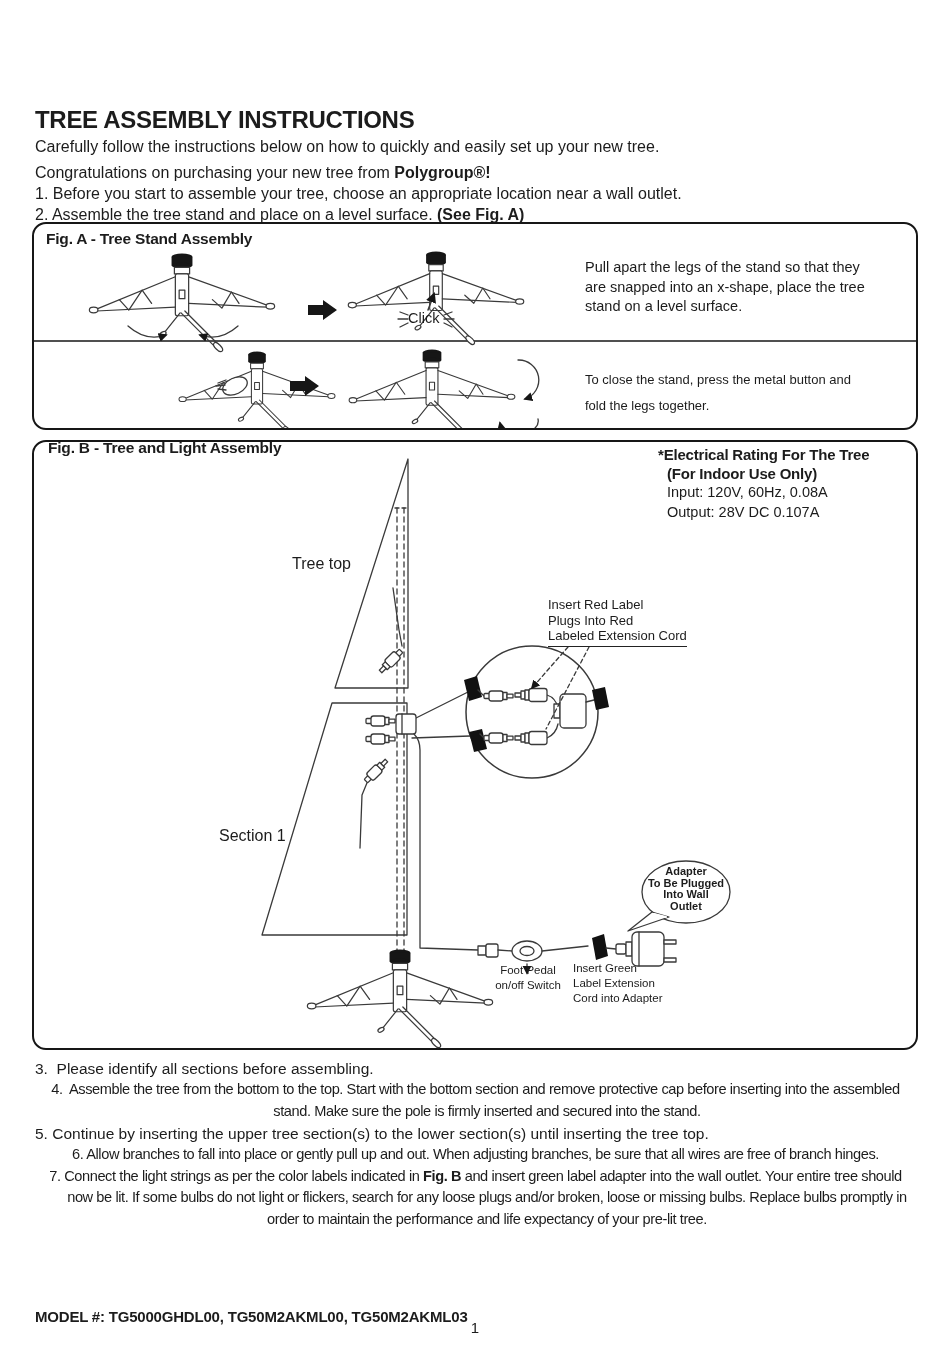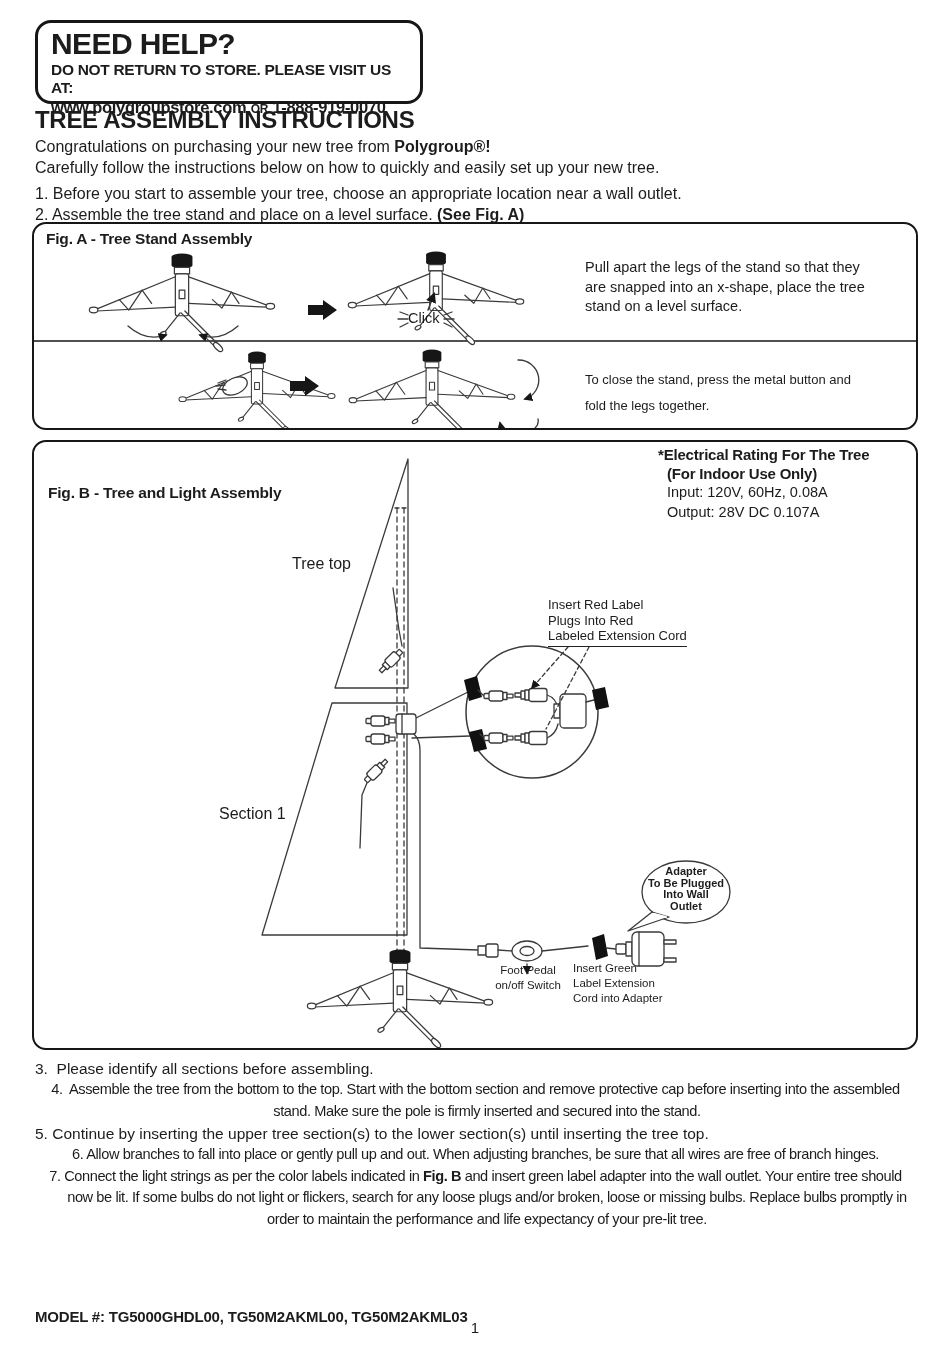--- a/index.html
+++ b/index.html
@@ -23,32 +23,32 @@
   .intro .ln { line-height:21px; }
   .intro .gap { margin-bottom:5px; }
   b { font-weight:700; }
 
   
   .figbox { border:2.5px solid #161616; border-radius:14px; box-sizing:border-box; }
   .figa { left:32px; top:222px; width:886px; height:208px; }
   .figb { left:32px; top:440px; width:886px; height:610px; }
   .fig-title { font-size:15.5px; font-weight:700; letter-spacing:-0.2px; }
   .figa-title { left:46px; top:230px; }
-  .figb-title { left:48px; top:484px; }
+  .figb-title { left:48px; top:439px; }
   .figa-text1 { left:585px; top:258px; width:280px; font-size:14.5px; line-height:19.5px; }
   .figa-text2 { left:585px; top:367px; width:276px; font-size:13px; line-height:26px; }
   .click-label { left:408px; top:310px; font-size:14.5px; }
 
   .elec { left:658px; top:445px; width:255px; }
   .elec .t { font-size:15px; font-weight:700; line-height:19px; letter-spacing:-0.2px; }
   .elec .s { font-size:15px; font-weight:700; line-height:19px; padding-left:9px; letter-spacing:-0.2px; }
   .elec .v { font-size:14.5px; line-height:19.5px; padding-left:9px; }
 
   .lbl-treetop { left:292px; top:555px; font-size:16px; }
-  .lbl-section1 { left:219px; top:805px; font-size:16px; }
+  .lbl-section1 { left:219px; top:827px; font-size:16px; }
   .lbl-red { left:548px; top:597px; font-size:13px; line-height:15.5px; }
   .lbl-red .u { display:inline-block; border-bottom:1.5px solid #222; padding-bottom:2px; }
   .lbl-bubble { left:642px; top:866px; width:88px; text-align:center; font-size:11px;
     font-weight:700; line-height:11.5px; }
   .lbl-foot { left:486px; top:963px; width:84px; text-align:center; font-size:11.5px; line-height:15px; }
   .lbl-green { left:573px; top:961px; font-size:11.5px; line-height:15px; }
 
   
   .steps { left:35px; top:1058px; width:881px; font-size:15.5px; }
   .step { line-height:21.4px; padding-left:23px; text-indent:-23px; white-space:pre-wrap; }
@@ -101,34 +101,25 @@
       </g>
       <g id="socketsym" class="lineart">
         <rect x="-14" y="-2" width="6" height="4" fill="#fff"></rect>
         <rect x="-8" y="-4" width="4" height="8" fill="#fff"></rect>
         <rect x="-4" y="-5" width="4" height="10" fill="#fff"></rect>
         <rect x="0" y="-6.5" width="18" height="13" rx="2.5" fill="#fff"></rect>
       </g>
     </defs>
   </svg>
 
-  <div class="abs help-box">
-    <div class="help-title">NEED HELP?</div>
-    <div class="help-sub">DO NOT RETURN TO STORE. PLEASE VISIT US AT:</div>
-    <div class="help-contact">
-      <span>www.polygroupstore.com</span>
-      <span class="or">OR</span>
-      <span>1-888-919-0070</span>
-    </div>
-  </div>
 
   <div class="abs main-title">TREE ASSEMBLY INSTRUCTIONS</div>
   <div class="abs intro">
+    <div class="ln gap">Carefully follow the instructions below on how to quickly and easily set up your new tree.</div>
     <div class="ln"><span>Congratulations on purchasing your new tree from </span><b>Polygroup®!</b></div>
-    <div class="ln gap">Carefully follow the instructions below on how to quickly and easily set up your new tree.</div>
     <div class="ln">1. Before you start to assemble your tree, choose an appropriate location near a wall outlet.</div>
     <div class="ln"><span>2. Assemble the tree stand and place on a level surface. </span><b>(See Fig. A)</b></div>
   </div>
 
   <div class="abs figbox figa"></div>
   <div class="abs fig-title figa-title">Fig. A - Tree Stand Assembly</div>
 
   <svg class="abs" style="left:32px; top:224px;" width="886" height="204" viewBox="0 0 886 204">
     <line x1="2" y1="117" x2="884" y2="117" stroke="#161616" stroke-width="1.6"></line>
 

